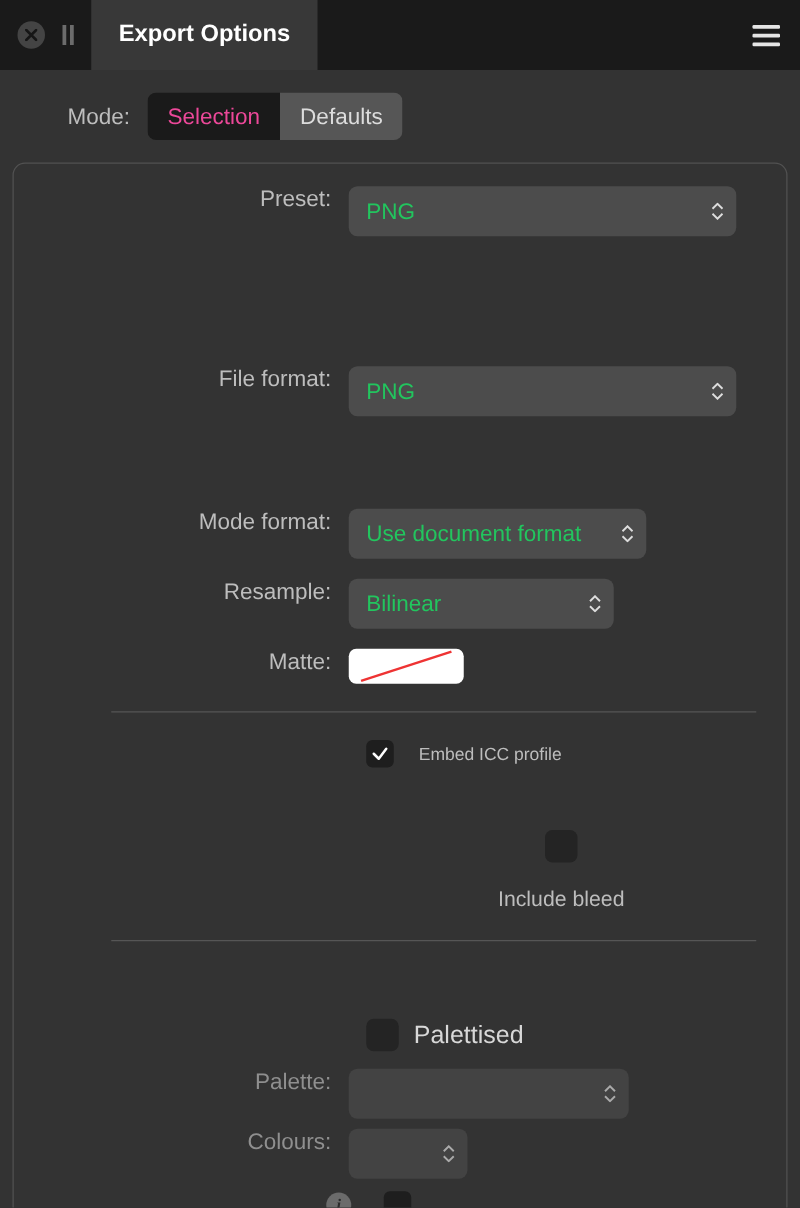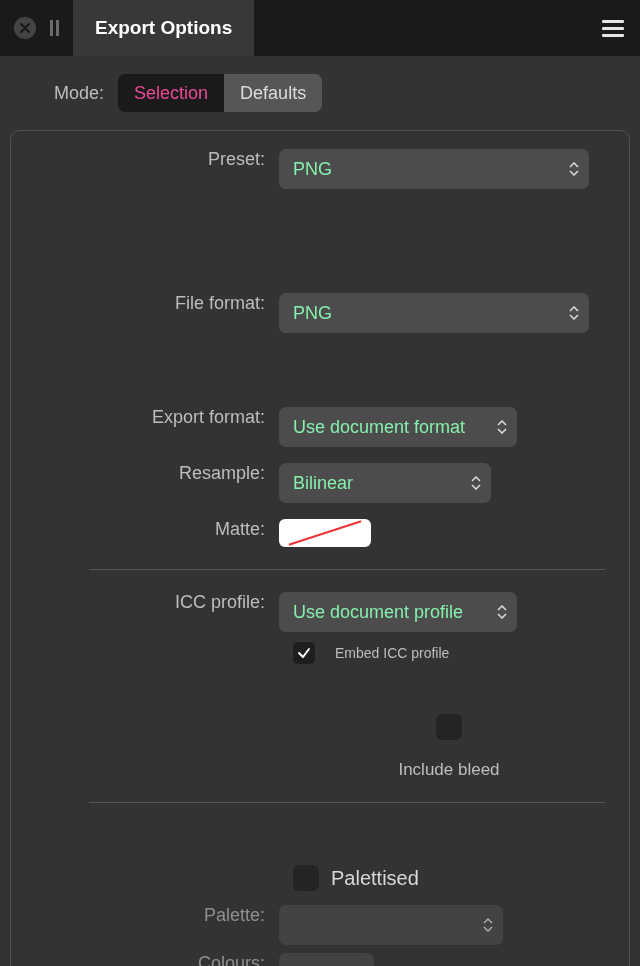--- a/index.html
+++ b/index.html
@@ -103,21 +103,21 @@
   }
   .lbl.dim{color:var(--text-dimmer);}
   .dd{
     flex:1;
     height:40px;
     background:var(--field);
     border-radius:7px;
     display:flex;align-items:center;
     padding:0 30px 0 14px;
     font-size:18px;
-    color:#86efac;
+    color:#22c55e;
     position:relative;
     cursor:pointer;
     max-width:310px;
   }
   .dd.narrow{max-width:230px;}
   .dd.narrower{max-width:95px;}
   .dd .stepper{
     position:absolute;right:10px;top:50%;transform:translateY(-50%);
     display:flex;flex-direction:column;gap:2px;line-height:0;
   }
@@ -231,21 +231,21 @@
           <svg width="10" height="6">
               <path d="M1 1 L5 5 L9 1" stroke="#ddd" stroke-width="1.5" fill="none"></path>
             </svg>
         </span>
       </div>
     </div>
 
     <div class="gap-l"></div>
 
     <div class="row">
-      <div class="lbl">Export format:</div>
+      <div class="lbl">Mode format:</div>
       <div class="dd narrow" style="max-width:238px;">
         <span>Use document format</span>
         <span class="stepper">
           <svg width="10" height="6">
               <path d="M1 5 L5 1 L9 5" stroke="#ddd" stroke-width="1.5" fill="none"></path>
             </svg>
           <svg width="10" height="6">
               <path d="M1 1 L5 5 L9 1" stroke="#ddd" stroke-width="1.5" fill="none"></path>
             </svg>
         </span>
@@ -271,34 +271,20 @@
 
     <div class="gap-s"></div>
 
     <div class="row">
       <div class="lbl">Matte:</div>
       <div class="swatch"></div>
     </div>
 
     <div class="hr"></div>
 
-    <div class="row">
-      <div class="lbl">ICC profile:</div>
-      <div class="dd narrow" style="max-width:238px;">
-        <span>Use document profile</span>
-        <span class="stepper">
-          <svg width="10" height="6">
-              <path d="M1 5 L5 1 L9 5" stroke="#ddd" stroke-width="1.5" fill="none"></path>
-            </svg>
-          <svg width="10" height="6">
-              <path d="M1 1 L5 5 L9 1" stroke="#ddd" stroke-width="1.5" fill="none"></path>
-            </svg>
-        </span>
-      </div>
-    </div>
 
     <div class="chk-row">
       <div class="chk">
         <svg width="14" height="14" viewBox="0 0 14 14">
             <path d="M2 7 L6 11 L12 3" stroke="#fff" stroke-width="2" fill="none" stroke-linecap="round" stroke-linejoin="round"></path>
           </svg>
       </div>
       <span>Embed ICC profile</span>
     </div>
 

